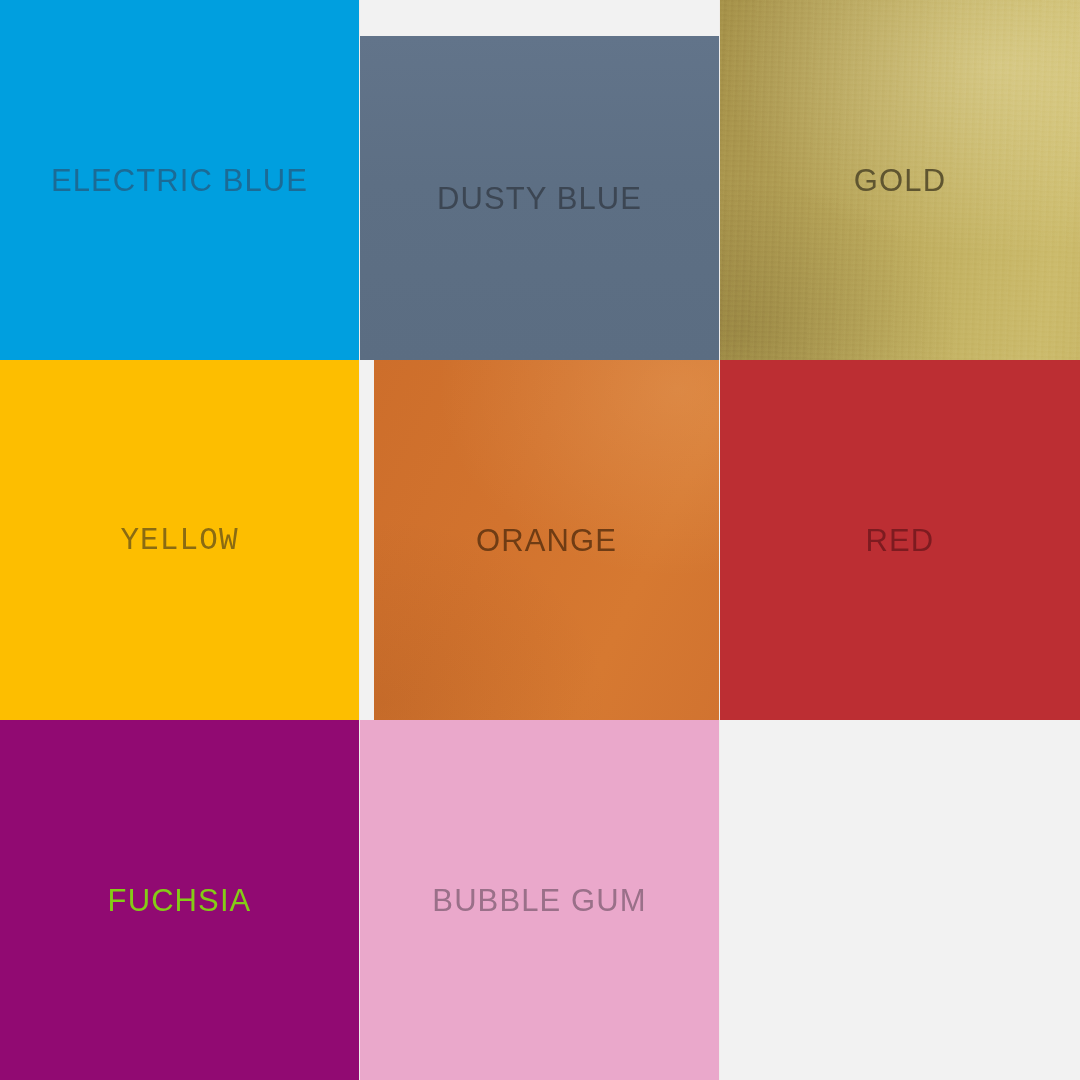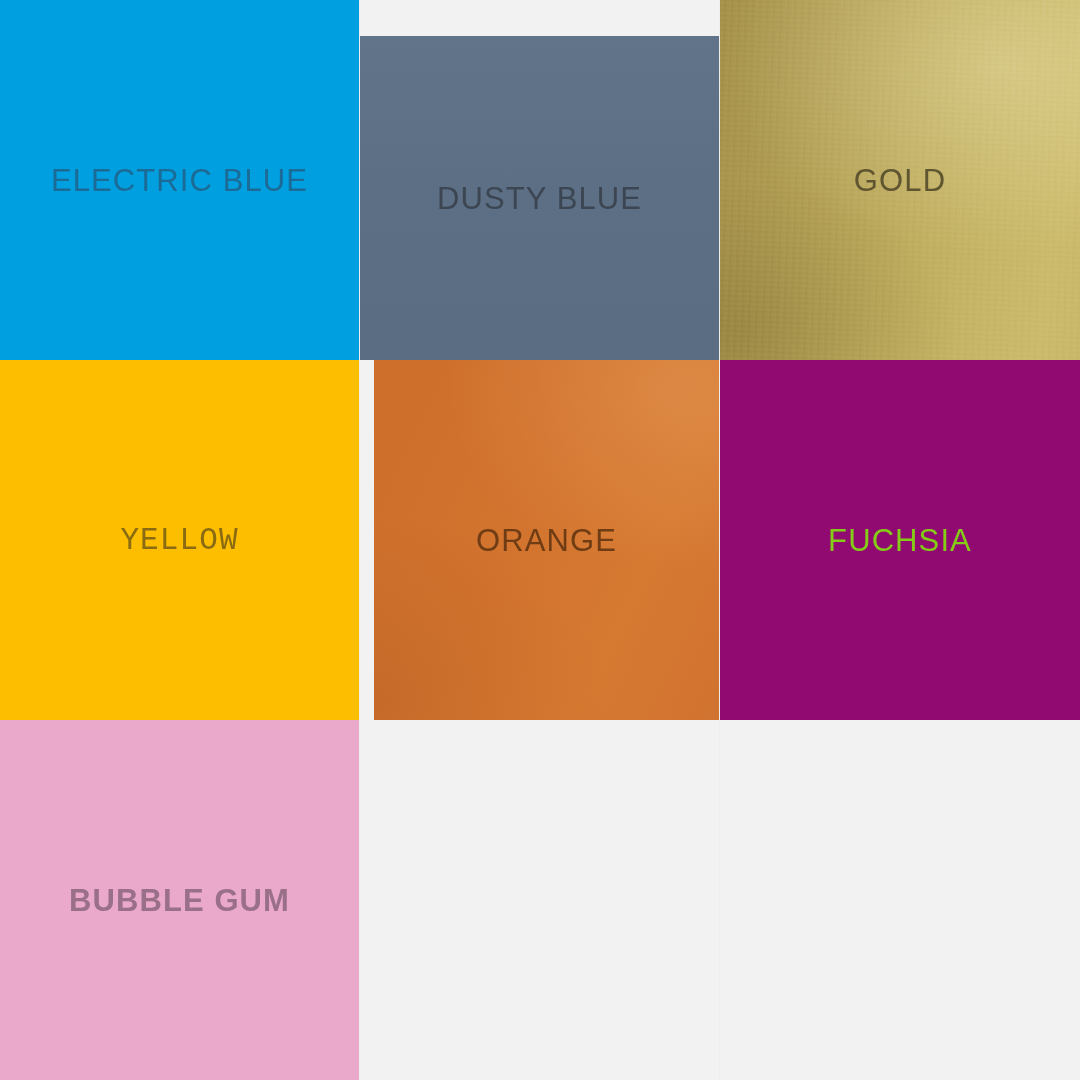--- a/index.html
+++ b/index.html
@@ -147,21 +147,21 @@
   .c-liquid-copper .cell-label { color: #6b3410; }
 
   
   .c-red { background: #bc2e33; }
   .c-red .cell-label { color: #7d1b20; }
 
   .c-fuchsia { background: #910a72; }
   .c-fuchsia .cell-label { color: #84cc16; }
 
   .c-bubble-gum { background: #eaa8cb; }
-  .c-bubble-gum .cell-label { color: #9a7089; font-weight: bold; }
+  .c-bubble-gum .cell-label { color: #9a7089; }
 </style>
 </head>
 <body>
 
 <div class="swatch-grid">
 
   <div class="cell c-electric-blue">
     <span class="cell-label">ELECTRIC BLUE</span>
   </div>
 
@@ -182,20 +182,23 @@
   <div class="cell c-yellow">
     <span class="cell-label">YELLOW</span>
   </div>
 
   <div class="cell c-orange">
     <span class="sheen"></span>
     <span class="cell-label">ORANGE</span>
   </div>
 
 
+  <div class="cell c-red">
+    <span class="cell-label">RED</span>
+  </div>
 
   <div class="cell c-fuchsia">
     <span class="cell-label">FUCHSIA</span>
   </div>
 
   <div class="cell c-bubble-gum">
     <span class="cell-label">BUBBLE GUM</span>
   </div>
 
 </div>

